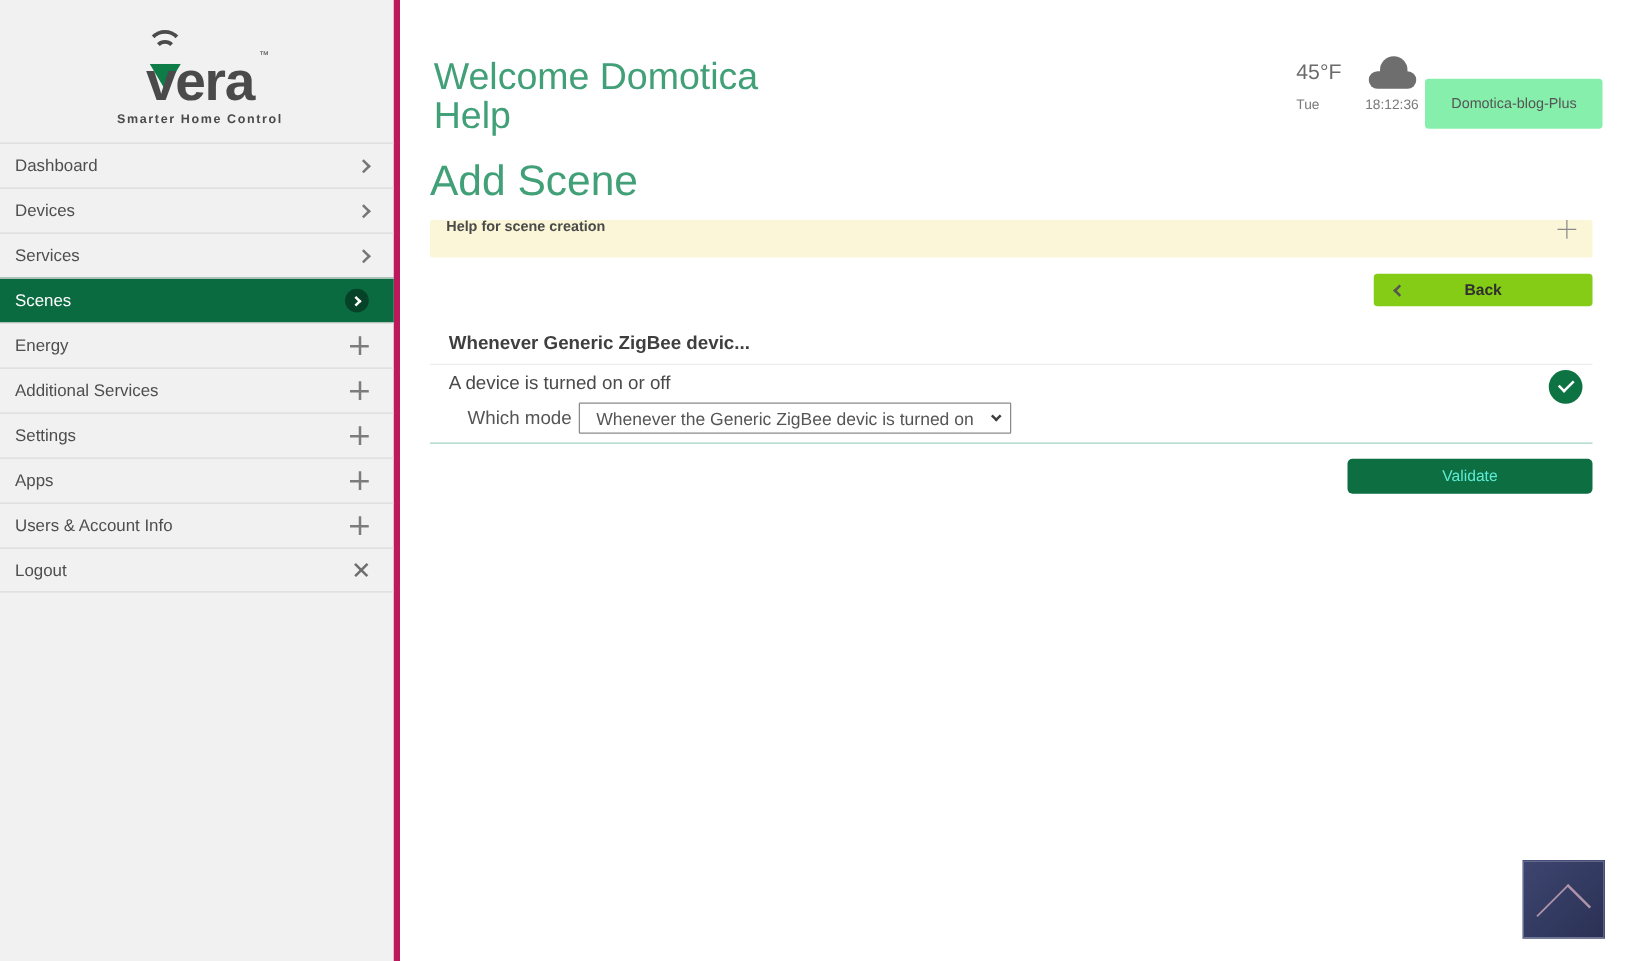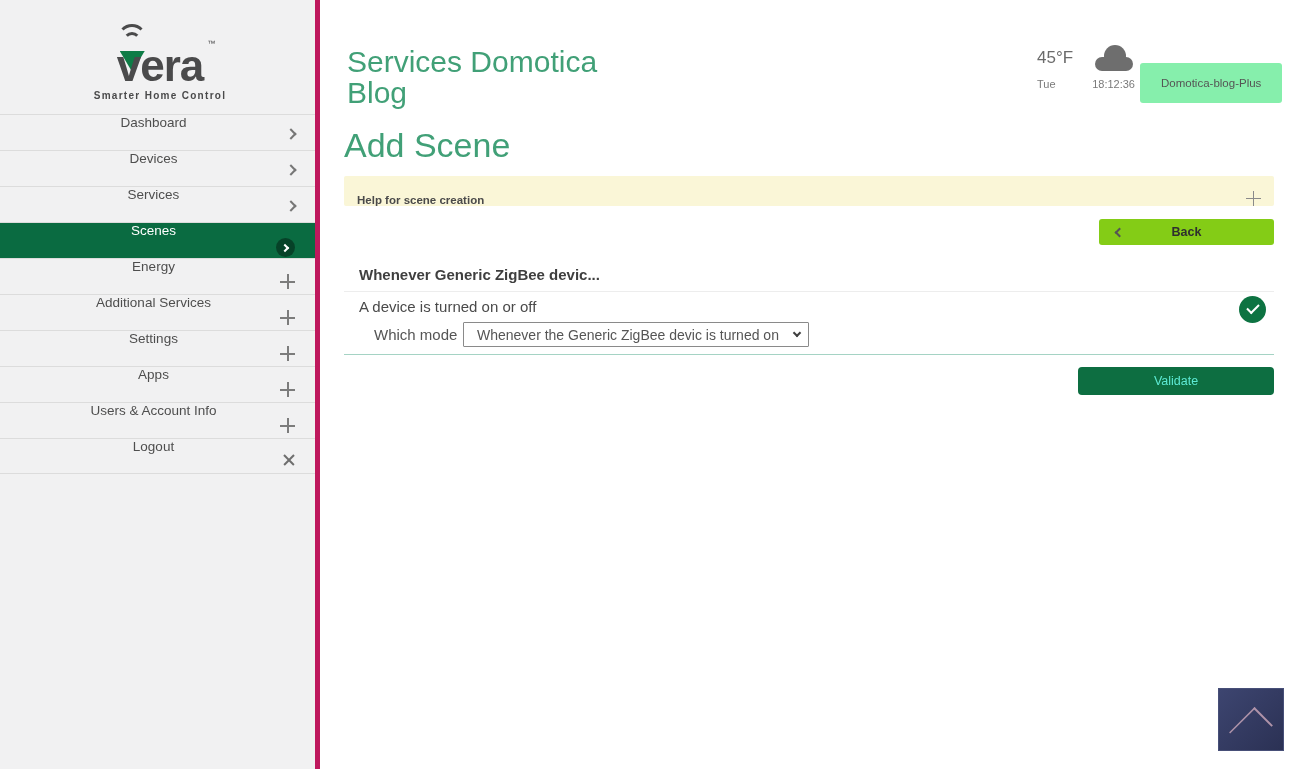--- a/index.html
+++ b/index.html
@@ -20,21 +20,21 @@
               border-radius:50%; z-index:2; }
   .arc-outer { width:30px; height:30px; left:0px; top:0px; }
   .arc-inner { width:18px; height:18px; left:6px; top:8px; }
   .logo-tm { position:absolute; right:-12px; top:16px; font-size:8px; font-weight:400;
              letter-spacing:0; color:#4a4a4b; }
   .logo-tagline { margin-top:2px; font-size:10px; font-weight:700; letter-spacing:1.3px;
                   color:#4a4a4b; }
 
   #nav { position:absolute; top:114px; left:0; width:100%; }
   .nav-item { position:relative; height:36px; border-top:1px solid #dcdcdc;
-              display:flex; align-items:center; padding:0 20px 0 12px; cursor:pointer;flex-direction:column; }
+              display:flex; align-items:center; padding:0 20px 0 12px; cursor:pointer; }
   .nav-item:last-child { border-bottom:1px solid #dcdcdc; }
   .nav-label { font-size:13.5px; color:#4e4e4e; }
   .nav-icon { margin-left:auto; position:relative; }
   .chev-r { width:8px; height:8px; border-top:2px solid #767676; border-right:2px solid #767676;
             transform:rotate(45deg); }
   .plus-i { width:15px; height:15px; }
   .plus-i::before { content:""; position:absolute; left:0; top:7px; width:15px; height:1.5px; background:#7c7c7c; }
   .plus-i::after  { content:""; position:absolute; left:7px; top:0; width:1.5px; height:15px; background:#7c7c7c; }
   .x-i { width:12px; height:12px; }
   .x-i::before { content:""; position:absolute; left:-1px; top:5px; width:14px; height:1.8px; background:#6e6e6e; transform:rotate(45deg); }
@@ -63,21 +63,21 @@
   .weather-row2 { display:flex; justify-content:space-between; margin-top:6px;
                   font-size:11px; color:#7a7a7a; }
 
   .controller-chip { position:absolute; left:819px; top:63px; height:40px; min-width:135px;
                      background:#86efac; border-radius:3px; line-height:40px; text-align:center;
                      padding:0 21px; font-size:11.5px; color:#555; cursor:pointer; }
 
   .page-title { position:absolute; left:23px; top:126px; font-size:34px; font-weight:400; color:#41a077; }
 
   .help-bar { position:absolute; left:23px; right:26px; top:176px; height:30px;
-              background:#faf6d7; border-radius:2px; display:flex; align-items:flex-end;
+              background:#faf6d7; border-radius:2px; display:flex; align-items:flex-start;
               padding:0 13px; cursor:pointer; }
   .help-text { font-size:11.5px; font-weight:700; color:#4a4a4a; }
   .help-plus { margin-left:auto; position:relative; width:15px; height:15px; }
   .help-plus::before { content:""; position:absolute; left:0; top:7px; width:15px; height:1.2px; background:#8a8a8a; }
   .help-plus::after  { content:""; position:absolute; left:7px; top:0; width:1.2px; height:15px; background:#8a8a8a; }
 
   .back-btn { position:absolute; right:26px; top:219px; width:175px; height:26px;
               background:#84cc16; border-radius:3px; border:none; cursor:pointer;
               display:flex; align-items:center; justify-content:center;
               font-family:inherit;text-align:center; }
@@ -171,21 +171,21 @@
       </div>
       <div class="nav-item">
         <span class="nav-label">Logout</span>
         <span class="nav-icon x-i"></span>
       </div>
     </nav>
   </aside>
 
   <main id="main">
 
-    <h1 class="welcome">Services Domotica Blog</h1>
+    <h1 class="welcome">Welcome Domotica Help</h1>
 
     <div class="weather">
       <div class="weather-row1">
         <span class="temp">45°F</span>
         <span class="cloud"></span>
       </div>
       <div class="weather-row2">
         <span>Tue</span>
         <span>18:12:36</span>
       </div>

